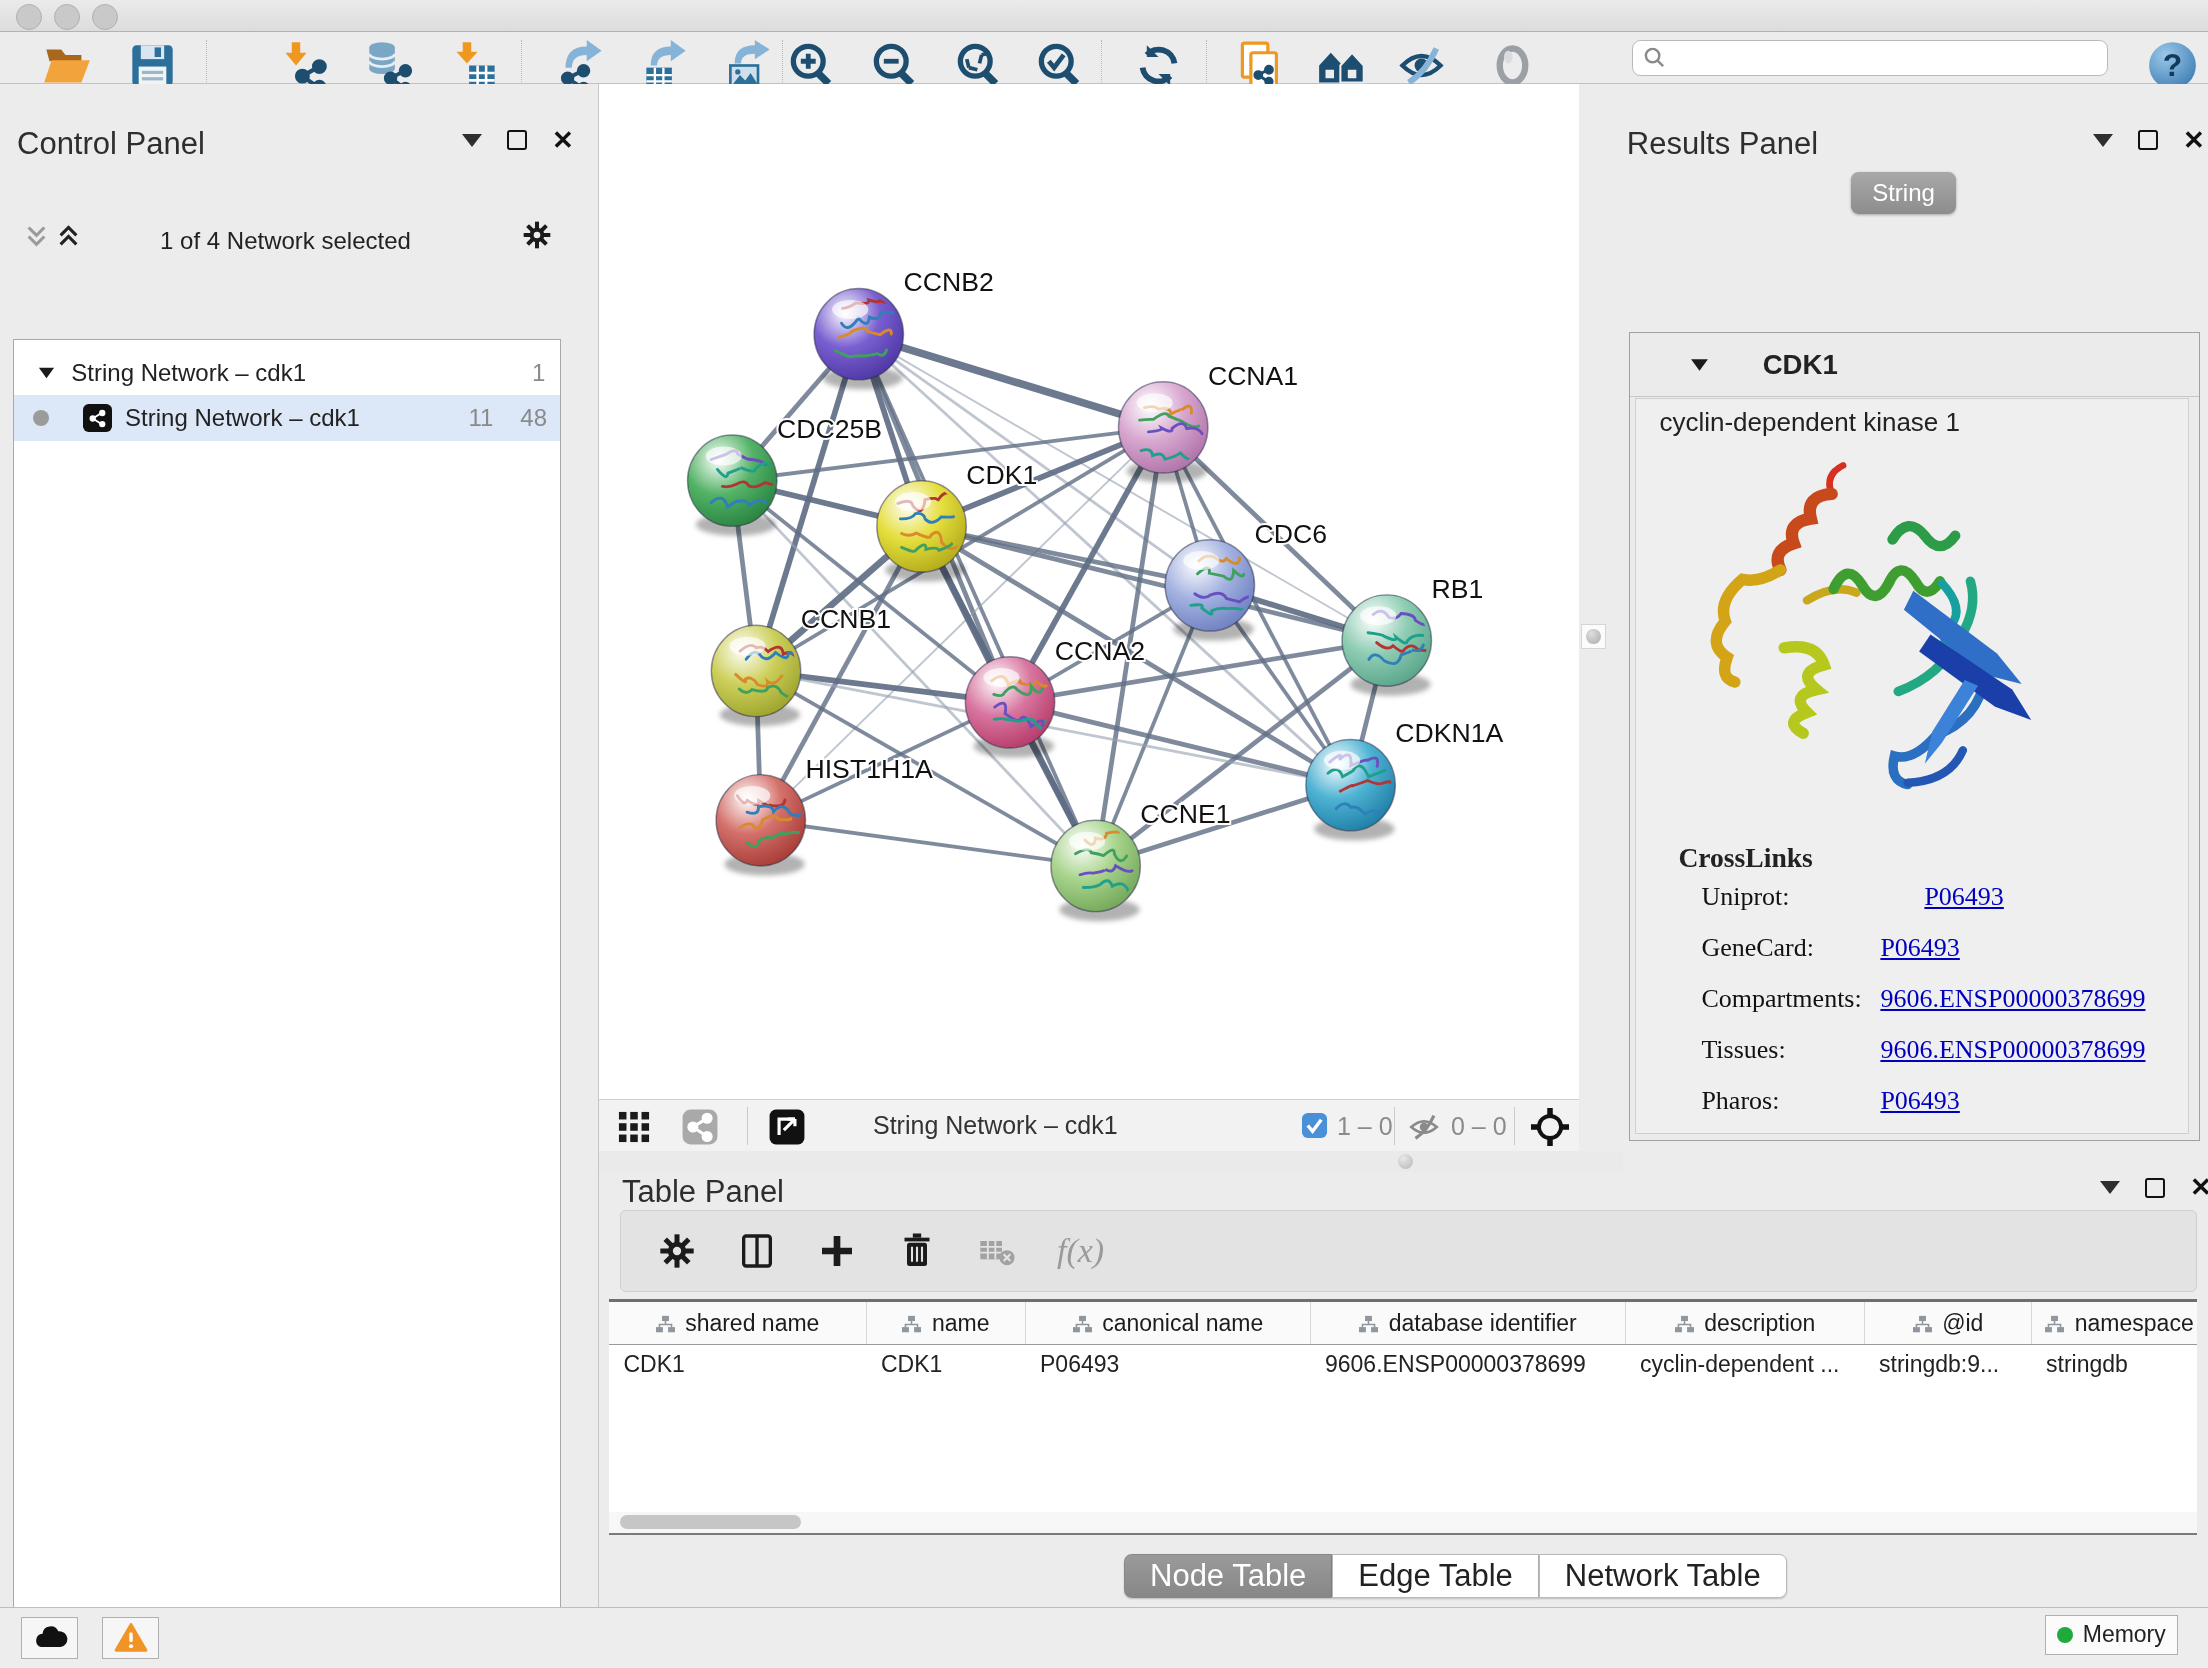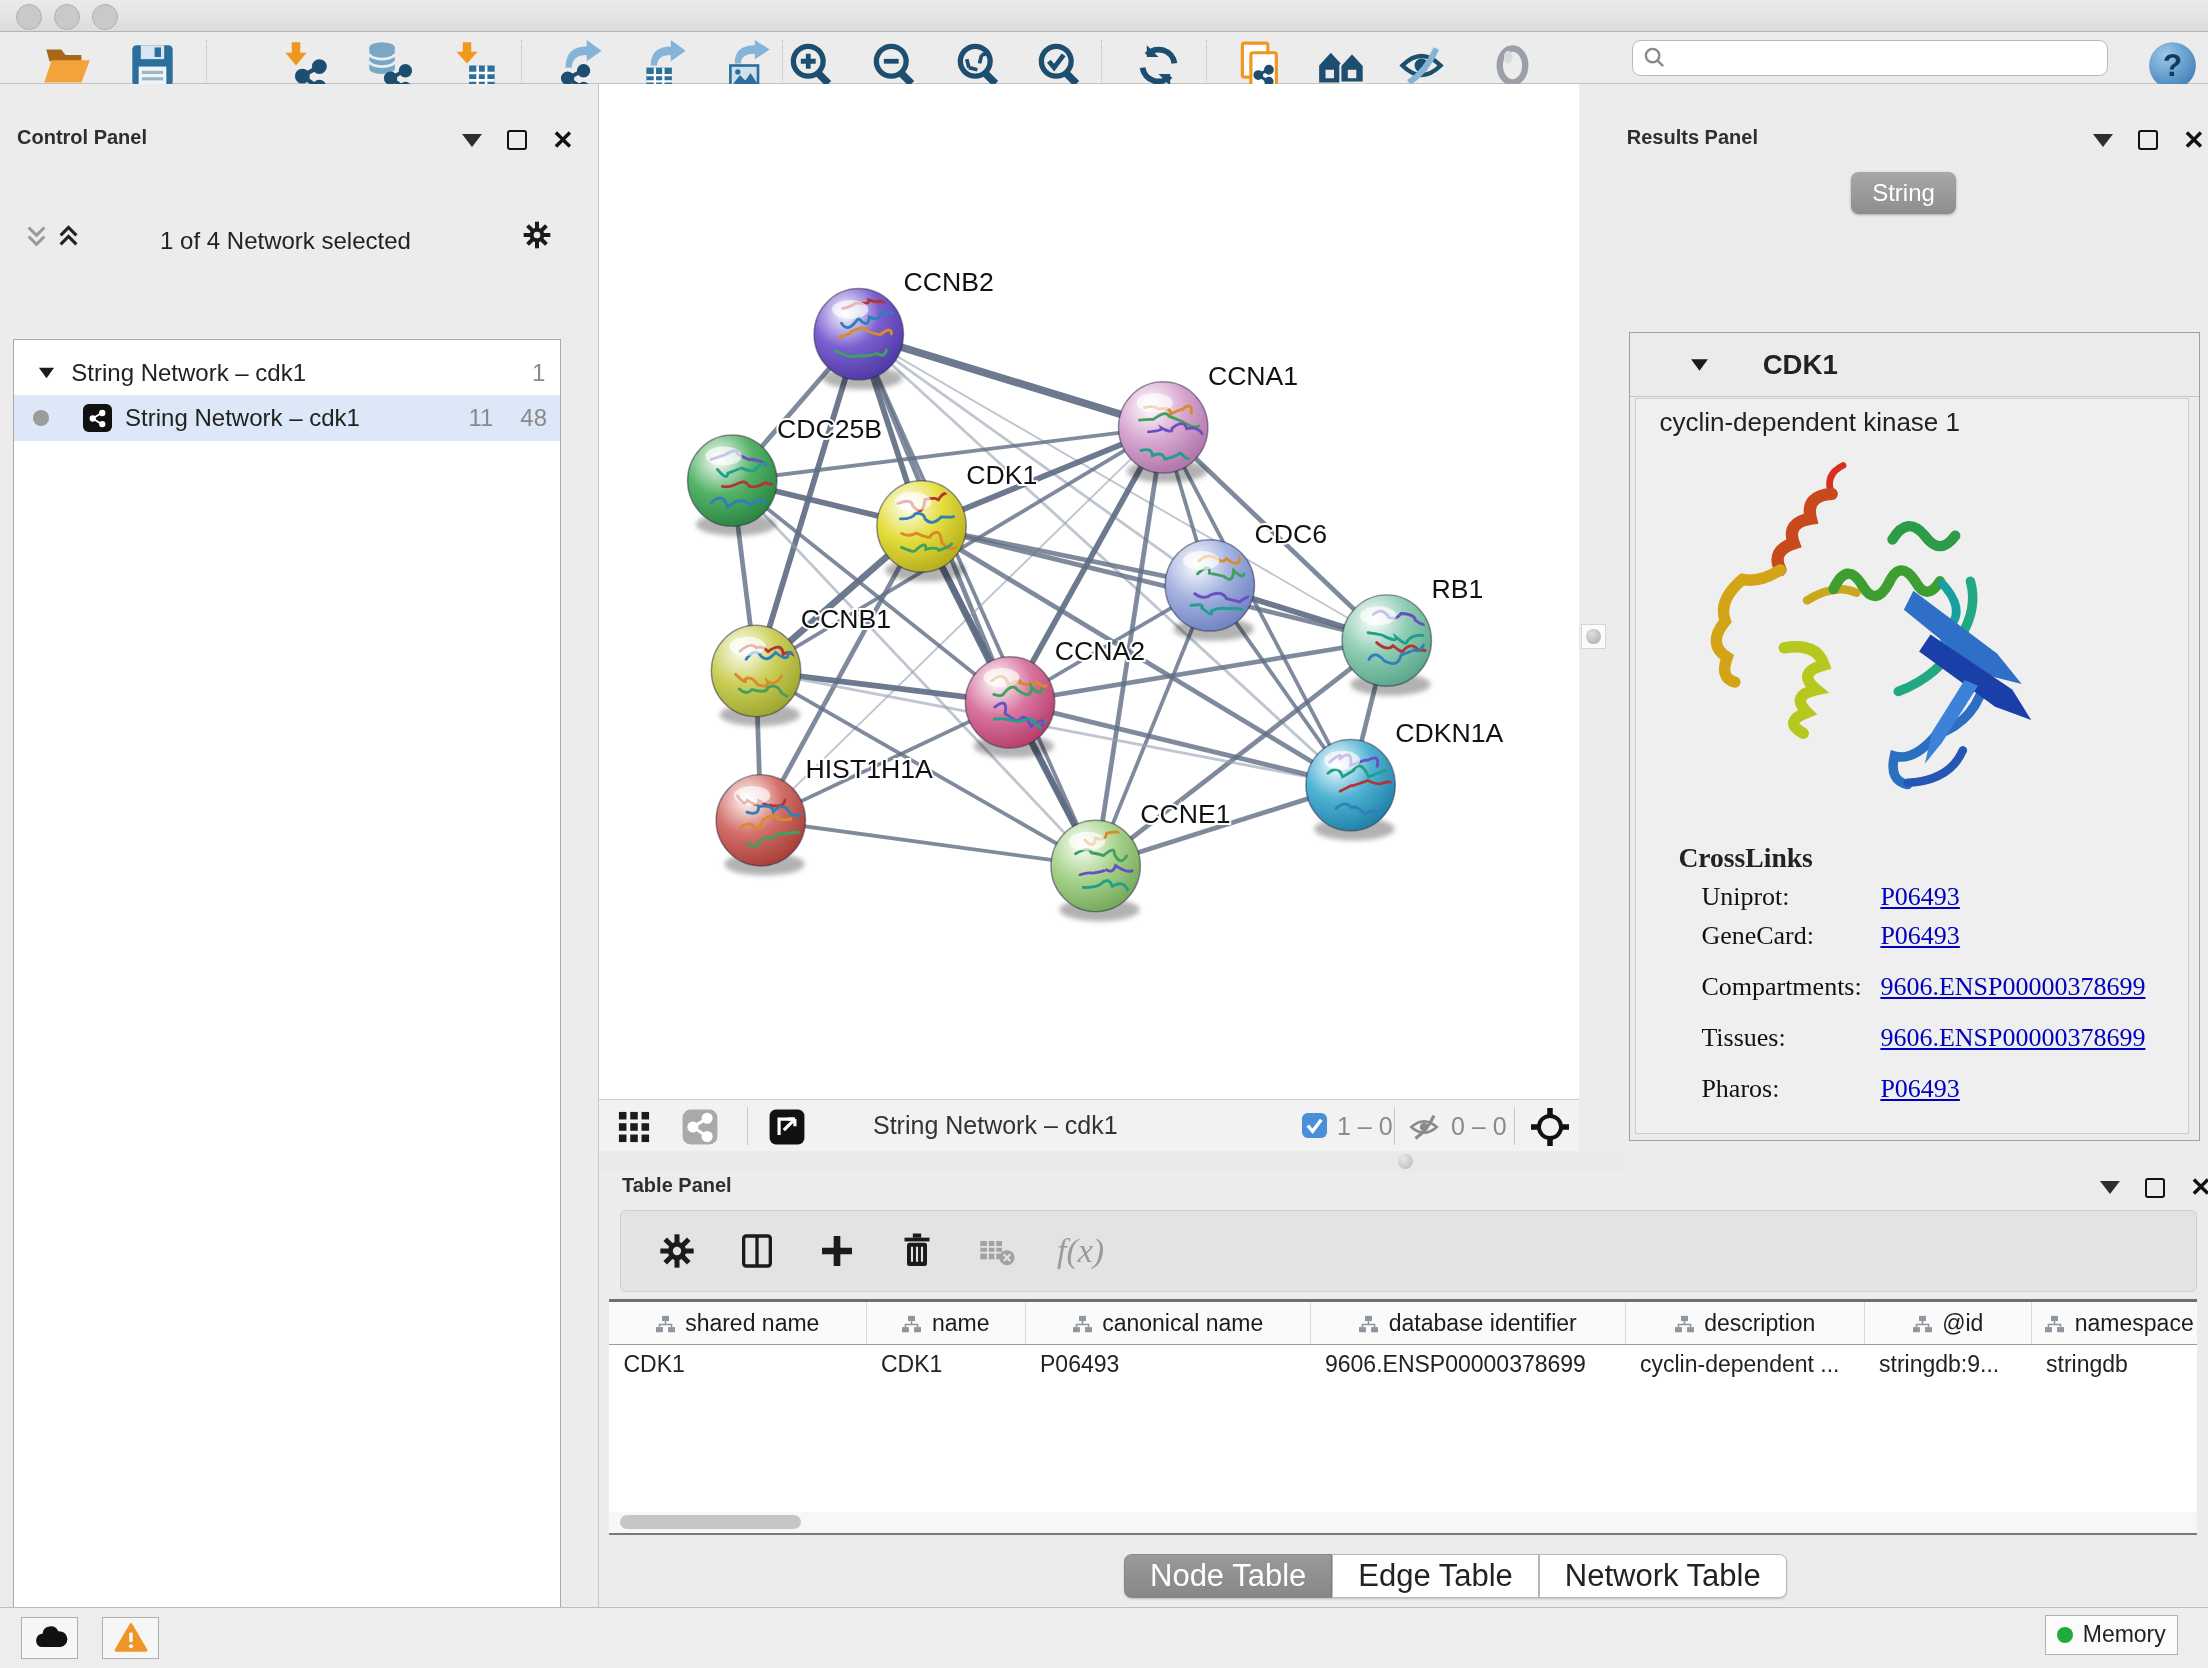--- a/index.html
+++ b/index.html
@@ -17,21 +17,21 @@
   .toolbar{left:0;top:32px;width:2208px;height:51px;background:#ececec;
     border-bottom:1px solid #c2c2c2;}
   .tbtn{position:absolute;top:4.8px;width:57px;height:57px;display:flex;
     align-items:center;justify-content:center;}
   .tbtn svg{width:51px;height:51px;}
   .tsep{position:absolute;top:7.6px;height:46px;border-left:1.9px dotted #b9b9b9;}.c-navy{color:#1d4e70}.c-blue{color:#2c6f9b}.c-gray{color:#9aa0a6}
   .searchbox{position:absolute;left:1632px;top:7.6px;width:474px;height:34px;
     background:#fff;border:1.9px solid #b9b9b9;border-radius:8.6px;display:flex;align-items:center;}
   .searchbox svg{margin-left:9.5px;}
   
-  .ptitle{font-size:20px;color:#2e2e2e;font-weight:bold;}
+  .ptitle{font-size:31px;color:#2e2e2e;}
   .pctl{position:absolute;display:flex;gap:25px;align-items:center;}
   .pctl .tri{width:0;height:0;border-left:10.5px solid transparent;
     border-right:10.5px solid transparent;border-top:13.3px solid #2e2e2e;}
   .pctl .flo{width:16px;height:16px;border:2.9px solid #111;border-radius:2.9px;}
   .pctl .clo{font-size:26px;font-weight:bold;color:#111;line-height:19px;}
   .tabbtn{height:42px;display:inline-flex;align-items:center;justify-content:center;
     font-size:24px;background:#fff;border:1px solid #c0c0c0;color:#1b1b1b;
     box-shadow:0 1px 1.9px rgba(0,0,0,.18);}
   .tabbtn.sel{background:linear-gradient(#a2a2a2,#8b8b8b);color:#fff;border-color:#8b8b8b;}
   
@@ -739,21 +739,21 @@
             <path d="M262 142 q24 26 10 44 q-18 20 8 30" stroke="#18a0a0" stroke-width="9"></path>
             <path d="M308 240 q-8 46 -52 62 q-24 28 -44 22 q-6 26 14 30" stroke="#2a6fc0" stroke-width="10"></path>
             <path d="M226 352 q44 -2 58 -34" stroke="#2456b4" stroke-width="9"></path>
           </g>
           <path d="M232 150 L320 216 L346 248 L306 238 L222 170 z" fill="#2f6fc8"></path>
           <path d="M250 196 L336 254 L356 286 L318 272 L238 214 z" fill="#1a3fa8"></path>
           <path d="M300 250 L262 310 L244 332 L252 298 L286 244 z" fill="#3c82d8"></path>
         </svg>
         <div class="serif" style="position:absolute;left:42px;top:443px;font-size:27.6px;font-weight:bold">CrossLinks</div>
         <div id="crosslinks" style="position:absolute;left:65px;top:483px;width:476px">
-            <div style="display: flex; margin-bottom: 9px;">
+            <div style="display: flex; margin-bottom: 21px; gap: 44px;">
               <span class="serif xl-label" style="width: 179px;">Uniprot:</span>
               <span class="serif xl-val">P06493</span>
             </div>
             <div style="display: flex; margin-bottom: 21px;">
               <span class="serif xl-label" style="width: 179px;">GeneCard:</span>
               <span class="serif xl-val">P06493</span>
             </div>
             <div style="display: flex; margin-bottom: 21px;">
               <span class="serif xl-label" style="width: 179px;">Compartments:</span>
               <span class="serif xl-val">9606.ENSP00000378699</span>

